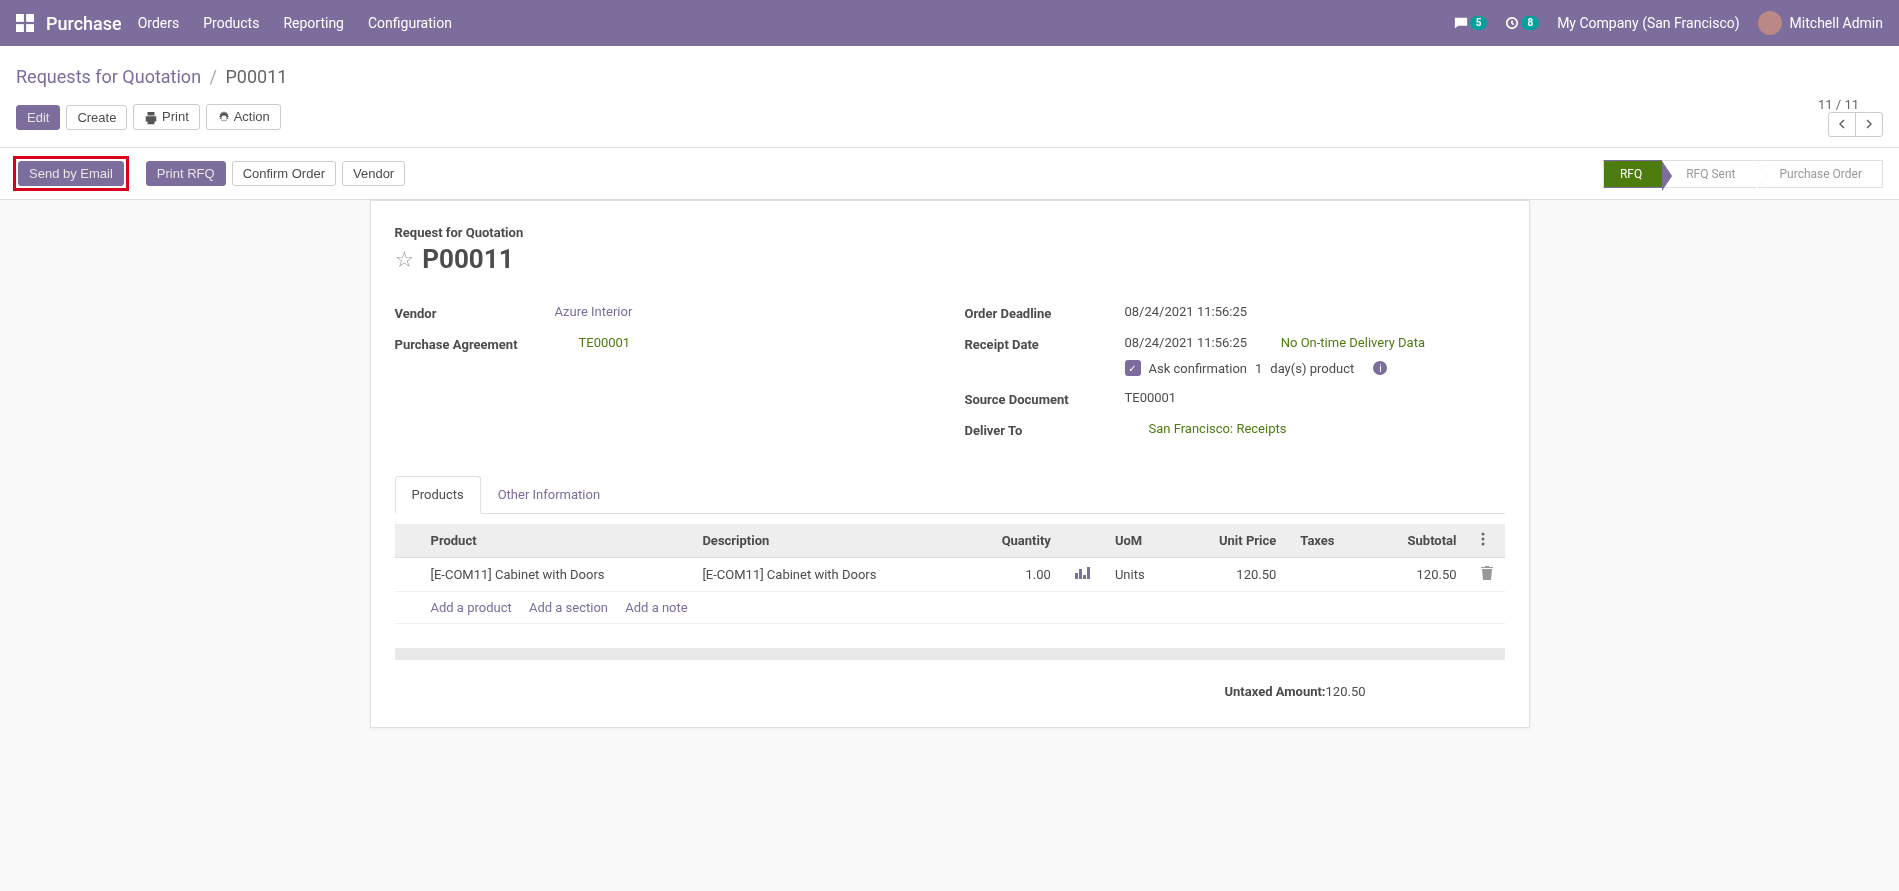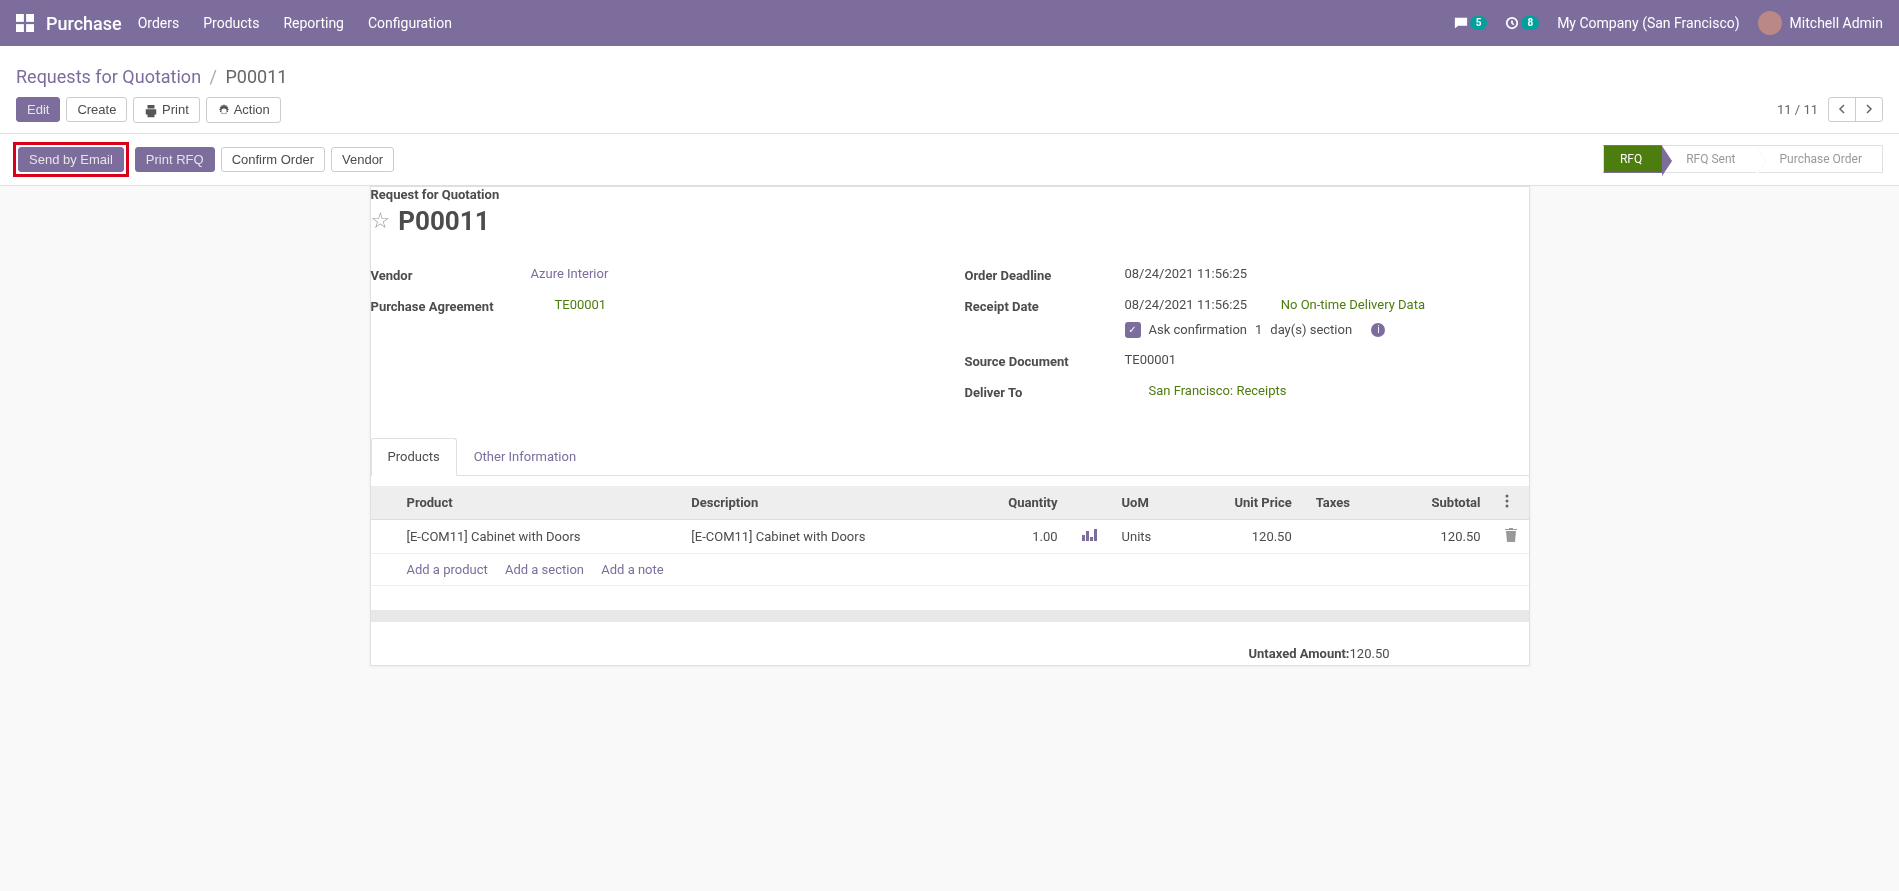--- a/index.html
+++ b/index.html
@@ -19,21 +19,21 @@
 
 .control-panel { background: #fff; border-bottom: 1px solid #e0e0e0; padding: 20px 16px 0 16px; }
 .breadcrumb { font-size: 18px; color: #7C6D9C; margin-bottom: 10px; }
 .breadcrumb a { color: #7C6D9C; text-decoration: none; }
 .breadcrumb .sep { color: #aaa; margin: 0 4px; }
 .breadcrumb .current { color: #666; }
 .cp-row { display: flex; align-items: center; padding-bottom: 10px; }
 .cp-row .spacer { flex: 1; }
 .btn { border: 1px solid #ccc; background: #fff; color: #4c4c4c; padding: 4px 10px; border-radius: 3px; margin-right: 6px; cursor: pointer; font-size: 13px; }
 .btn.primary { background: #7C6D9C; color: #e5e5e5; border-color: #7C6D9C; text-align: right; }
-.pager { color: #666; display: flex; align-items: center; }
+.pager { color: #666; display: flex; align-items: flex-start; flex-direction: column; }
 .pager .btn-group { margin-left: 10px; border: 1px solid #ccc; border-radius: 3px; display: flex; }
 .pager .pg-btn { padding: 4px 8px; cursor: pointer; border-right: 1px solid #ccc; color: #666; }
 .pager .pg-btn:last-child { border-right: none; }
 
 
 .statusbar { background: #fff; border-bottom: 1px solid #e0e0e0; display: flex; align-items: center; padding: 8px 16px; }
 .statusbar .spacer { flex: 1; }
 .highlight-box { border: 3px solid #d9001b; padding: 2px; display: inline-block; margin-left: -3px; }
 .status-steps { display: flex; align-items: center; font-size: 12px; }
 .step { position: relative; padding: 6px 20px 6px 24px; background: #fff; border-top: 1px solid #e0e0e0; border-bottom: 1px solid #e0e0e0; color: #999; cursor: pointer; }
@@ -42,21 +42,21 @@
 .step::after { right: -10px; border-left: 10px solid #fff; z-index: 2; }
 .step.active { background: #4d7c0f; color: #fff; border-color: #7C6D9C; }
 .step.active::after { border-left-color: #7C6D9C; }
 .step.first::before { display: none; }
 .step.first { border-left: 1px solid #e0e0e0; padding-left: 16px; }
 .step.last { border-right: 1px solid #e0e0e0; }
 .step.last::after { display: none; }
 
 
 .form-container { display: flex; justify-content: center; padding: 0 16px 40px 16px; }
-.sheet { background: #fff; border: 1px solid #e0e0e0; max-width: 1160px; width: 100%; margin-top: 0; box-shadow: 0 1px 3px rgba(0,0,0,0.05); }
+.sheet { background: #fff; border: 1px solid #e0e0e0; max-width: 1160px; width: 100%; padding: 24px; margin-top: 0; box-shadow: 0 1px 3px rgba(0,0,0,0.05); }
 .title-sec .subtitle { font-weight: bold; font-size: 13px; }
 .title-sec .title-row { display: flex; align-items: center; margin-top: 4px; }
 .star { font-size: 22px; color: #999; margin-right: 8px; cursor: pointer; }
 .title-sec h1 { font-size: 26px; font-weight: bold; }
 
 .form-grid { display: flex; gap: 30px; margin-top: 30px; }
 .form-col { flex: 1; }
 .field-row { display: flex; margin-bottom: 14px; align-items: flex-start; }
 .field-row label { width: 160px; font-weight: bold; font-size: 13px; padding-top: 2px; }
 .field-row .val { flex: 1; font-size: 13px; }
@@ -163,21 +163,21 @@
         </span>
       </span>
     </div>
   </div>
 </div>
 
 <div class="statusbar">
   <span class="highlight-box">
     <button class="btn primary" style="margin-right:0">Send by Email</button>
   </span>
-  <button class="btn primary" style="margin-left:6px">Print RFQ</button>
+  <button class="btn primary" style="margin-left:17px">Print RFQ</button>
   <button class="btn">Confirm Order</button>
   <button class="btn">Vendor</button>
   <span class="spacer"></span>
   <div class="status-steps">
     <div class="step first active">RFQ</div>
     <div class="step">RFQ Sent</div>
     <div class="step last">Purchase Order</div>
   </div>
 </div>
 
@@ -209,21 +209,21 @@
         </div>
         <div class="field-row">
           <label>Receipt Date</label>
           <div class="val">
             <span>08/24/2021 11:56:25</span>
             &nbsp;&nbsp;<span class="link">No On-time Delivery Data</span>
             <div class="inline-sub" style="margin-top:10px">
               <span class="checkbox-styled">✓</span>
               <span>Ask confirmation</span>
               <span>1</span>
-              <span>day(s) section</span>
+              <span>day(s) product</span>
               &nbsp;<span class="info-icon">i</span>
             </div>
           </div>
         </div>
         <div class="field-row">
           <label>Source Document</label>
           <div class="val">TE00001</div>
         </div>
         <div class="field-row">
           <label>Deliver To</label>

